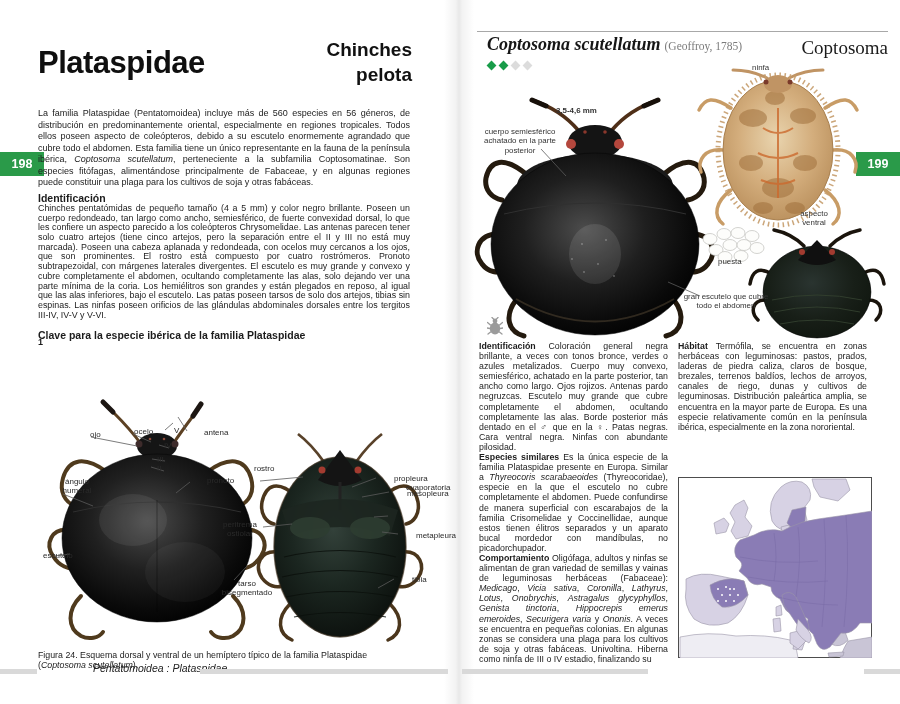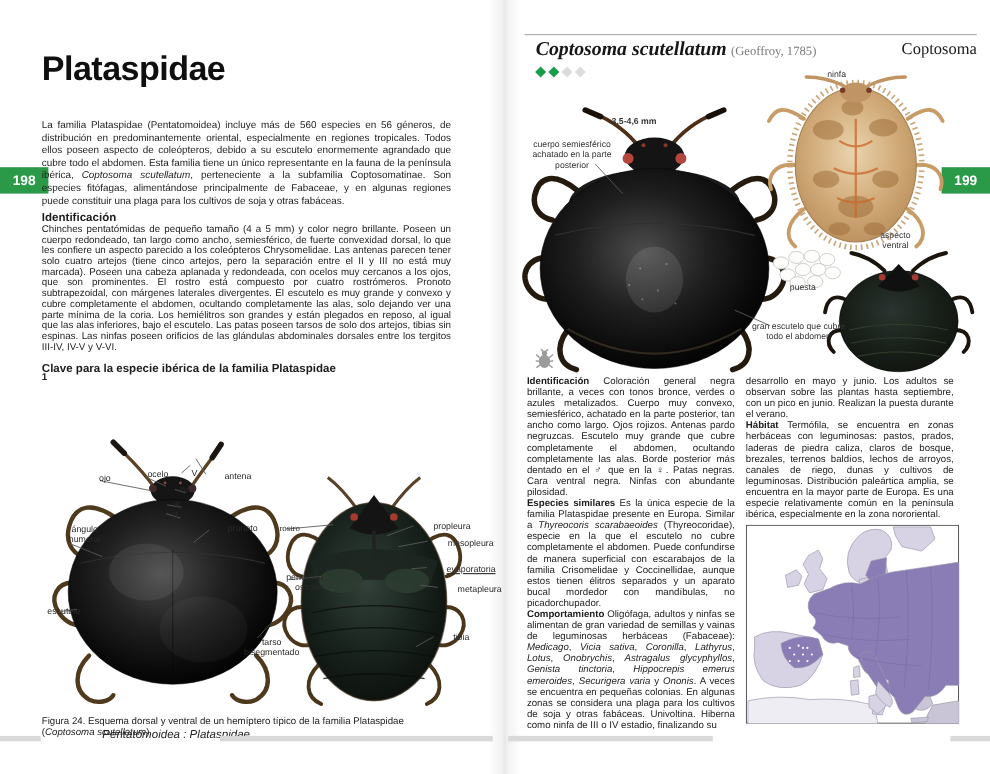--- a/index.html
+++ b/index.html
@@ -29,21 +29,21 @@
   .dotfill{flex:1;border-bottom:1.5px dotted #555;margin:0 4px 3px 0;}
   .lp-key-name{font-size:9px;font-weight:bold;font-style:italic;white-space:nowrap;}
   .fl{position:absolute;font-size:8px;line-height:1.15;color:#2a2a2a;margin-left:16px;}
   .caption{left:38px;top:641px;width:378px;font-size:8.8px;color:#222;}
   .frule{height:5px;background:#d9d9d9;}
   .footer-text{font-size:10.5px;font-style:italic;color:#222;}
   
   .rp-rule{left:477px;top:31px;width:411px;height:1px;background:#a8a8a8;}
   .rp-species{left:487px;top:34px;font-family:"Liberation Serif", serif;font-size:18px;font-weight:bold;font-style:italic;color:#161616;}
   .rp-auth{font-family:"Liberation Serif", serif;font-size:11.5px;font-weight:normal;font-style:normal;color:#7a7a7a;margin-left:4px;text-align:center;}
-  .rp-genus{left:700px;top:37px;width:188px;text-align:right;font-family:"Liberation Serif", serif;font-size:15px;color:#1a1a1a;}
+  .rp-genus{left:700px;top:37px;width:188px;text-align:right;font-family:"Liberation Serif", serif;font-size:19px;color:#1a1a1a;}
   .rp-diamonds{left:488px;top:62px;display:flex;}
   .diamond{width:7px;height:7px;transform:rotate(45deg);display:inline-block;margin-right:5px;}
   .diamond.filled{background:#189c49;}
   .diamond.empty{background:#dcdcdc;}
   .rl{position:absolute;font-size:7.9px;line-height:1.2;color:#333;}
   .rp-col{font-size:8.8px;}
   .rp-para{margin:0;font-size:8.8px;line-height:10.1px;text-align:justify;}
   .run-b{font-weight:bold;}
   .run-i{font-style:italic;}
   svg{display:block;}
@@ -51,20 +51,21 @@
 </style>
 </head>
 <body>
 
 <div id="spread">
   <div class="abs gutter"></div>
 
   <section class="page">
     <div class="abs badge badge-l">198</div>
     <h1 class="abs lp-title">Plataspidae</h1>
+    <div class="abs lp-common">Chinches pelota</div>
 
     <p class="abs lp-intro just"><span>La familia Plataspidae (Pentatomoidea) incluye más de 560 especies en 56 géneros, de distribución en predominantemente oriental, especialmente en regiones tropicales. Todos ellos poseen aspecto de coleópteros, debido a su escutelo enormemente agrandado que cubre todo el abdomen. Esta familia tiene un único representante en la fauna de la península ibérica, </span><span class="run-i">Coptosoma scutellatum</span><span>, perteneciente a la subfamilia Coptosomatinae. Son especies fitófagas, alimentándose principalmente de Fabaceae, y en algunas regiones puede constituir una plaga para los cultivos de soja y otras fabáceas.</span></p>
 
     <h2 class="abs lp-h" style="top:183px;">Identificación</h2>
     <p class="abs lp-ident-b just">Chinches pentatómidas de pequeño tamaño (4 a 5 mm) y color negro brillante. Poseen un cuerpo redondeado, tan largo como ancho, semiesférico, de fuerte convexidad dorsal, lo que les confiere un aspecto parecido a los coleópteros Chrysomelidae. Las antenas parecen tener solo cuatro artejos (tiene cinco artejos, pero la separación entre el II y III no está muy marcada). Poseen una cabeza aplanada y redondeada, con ocelos muy cercanos a los ojos, que son prominentes. El rostro está compuesto por cuatro rostrómeros. Pronoto subtrapezoidal, con márgenes laterales divergentes. El escutelo es muy grande y convexo y cubre completamente el abdomen, ocultando completamente las alas, solo dejando ver una parte mínima de la coria. Los hemiélitros son grandes y están plegados en reposo, al igual que las alas inferiores, bajo el escutelo. Las patas poseen tarsos de solo dos artejos, tibias sin espinas. Las ninfas poseen orificios de las glándulas abdominales dorsales entre los tergitos III-IV, IV-V y V-VI.</p>
 
     <h2 class="abs lp-h" style="top:320px;">Clave para la especie ibérica de la familia Plataspidae</h2>
     <div class="abs lp-key">
       <div class="lp-key-num">1</div>
     </div>
@@ -165,26 +166,26 @@
     <div class="fl" style="left:118px;top:427px;">ocelo</div>
     <div class="fl" style="left:158px;top:426px;">V</div>
     <div class="fl" style="left:188px;top:428px;">antena</div>
     <div class="fl" style="left:148px;top:441px;">IV</div>
     <div class="fl" style="left:141px;top:455px;">III</div>
     <div class="fl" style="left:141px;top:464px;">II</div>
     <div class="fl" style="left:36px;top:477px;width:50px;text-align:center;">ángulo humeral</div>
     <div class="fl" style="left:191px;top:476px;">pronoto</div>
     <div class="fl" style="left:27px;top:551px;">escutelo</div>
     <div class="fl" style="left:201px;top:579px;width:60px;text-align:center;">tarso bisegmentado</div>
-    <div class="fl" style="left:238px;top:476px;font-family:Liberation Serif, serif;">rostro</div>
+    <div class="fl" style="left:238px;top:464px;">rostro</div>
     <div class="fl" style="left:378px;top:474px;">propleura</div>
     <div class="fl" style="left:391px;top:489px;">mesopleura</div>
-    <div class="fl" style="left:390px;top:513px;text-decoration:underline;">evaporatoria</div>
+    <div class="fl" style="left:390px;top:483px;">evaporatoria</div>
     <div class="fl" style="left:400px;top:531px;">metapleura</div>
-    <div class="fl" style="left:230px;top:520px;width:48px;text-align:right;">peritrema ostiolar</div>
+    <div class="fl" style="left:200px;top:520px;width:48px;text-align:center;">peritrema ostiolar</div>
     <div class="fl" style="left:396px;top:575px;">tibia</div>
 
     <p class="abs caption"><span>Figura 24. Esquema dorsal y ventral de un hemíptero típico de la familia Plataspidae (</span><span class="run-i">Coptosoma scutellatum</span><span>).</span></p>
 
     <div class="abs frule" style="left:0;top:669px;width:37px;"></div>
     <div class="abs footer-text" style="left:45px;top:662px;margin-left:48px;">Pentatomoidea : Plataspidae</div>
     <div class="abs frule" style="left:200px;top:669px;width:248px;"></div>
   </section>
 
   <section class="page">
@@ -355,21 +356,20 @@
       <circle cx="8" cy="4" r="2.4" fill="#9b9b9b"></circle>
       <ellipse cx="8" cy="11.5" rx="5.2" ry="6" fill="#9b9b9b"></ellipse>
     </svg>
 
     <div class="abs rp-col" style="left:479px;top:341px;width:189px;">
       <p class="rp-para"><span class="run-b">Identificación </span><span>Coloración general negra brillante, a veces con tonos bronce, verdes o azules metalizados. Cuerpo muy convexo, semiesférico, achatado en la parte posterior, tan ancho como largo. Ojos rojizos. Antenas pardo negruzcas. Escutelo muy grande que cubre completamente el abdomen, ocultando completamente las alas. Borde posterior más dentado en el ♂ que en la ♀. Patas negras. Cara ventral negra. Ninfas con abundante pilosidad.</span></p>
       <p class="rp-para"><span class="run-b">Especies similares </span><span>Es la única especie de la familia Plataspidae presente en Europa. Similar a </span><span class="run-i">Thyreocoris scarabaeoides</span><span> (Thyreocoridae), especie en la que el escutelo no cubre completamente el abdomen. Puede confundirse de manera superficial con escarabajos de la familia Crisomelidae y Coccinellidae, aunque estos tienen élitros separados y un aparato bucal mordedor con mandíbulas, no picadorchupador.</span></p>
       <p class="rp-para"><span class="run-b">Comportamiento </span><span>Oligófaga, adultos y ninfas se alimentan de gran variedad de semillas y vainas de leguminosas herbáceas (Fabaceae): </span><span class="run-i">Medicago</span><span>, </span><span class="run-i">Vicia sativa</span><span>, </span><span class="run-i">Coronilla</span><span>, </span><span class="run-i">Lathyrus</span><span>, </span><span class="run-i">Lotus</span><span>, </span><span class="run-i">Onobrychis</span><span>, </span><span class="run-i">Astragalus glycyphyllos</span><span>, </span><span class="run-i">Genista tinctoria</span><span>, </span><span class="run-i">Hippocrepis emerus emeroides</span><span>, </span><span class="run-i">Securigera varia</span><span> y </span><span class="run-i">Ononis</span><span>. A veces se encuentra en pequeñas colonias. En algunas zonas se considera una plaga para los cultivos de soja y otras fabáceas. Univoltina. Hiberna como ninfa de III o IV estadio, finalizando su</span></p>
     </div>
     <div class="abs rp-col" style="left:678px;top:341px;width:189px;">
-      <p class="rp-para"><span>desarrollo en mayo y junio. Los adultos se observan sobre las plantas hasta septiembre, con un pico en junio. Realizan la puesta durante el verano.</span></p>
       <p class="rp-para"><span class="run-b">Hábitat </span><span>Termófila, se encuentra en zonas herbáceas con leguminosas: pastos, prados, laderas de piedra caliza, claros de bosque, brezales, terrenos baldíos, lechos de arroyos, canales de riego, dunas y cultivos de leguminosas. Distribución paleártica amplia, se encuentra en la mayor parte de Europa. Es una especie relativamente común en la península ibérica, especialmente en la zona nororiental.</span></p>
     </div>
 
     <svg class="abs" style="left:678px;top:477px;" width="194" height="181" viewBox="0 0 194 181">
       <rect x="0.5" y="0.5" width="193" height="180" fill="#ffffff" stroke="#4d4d4d" stroke-width="1"></rect>
       <g stroke="#9a96a8" stroke-width="0.6">
         <path d="M8 102 Q22 94 42 99 L66 104 L70 118 Q64 138 50 146 Q30 152 16 142 Q5 128 8 112 Z" fill="#d7d2e4"></path>
         <path d="M36 46 L46 41 L51 47 L48 55 L38 57 Z" fill="#d7d2e4"></path>
         <path d="M57 28 L66 23 L70 31 L67 40 L74 49 L70 59 L58 62 L53 54 L57 45 L52 36 Z" fill="#d7d2e4"></path>
         <path d="M94 44 Q88 24 103 10 Q112 2 124 5 Q135 11 132 23 L126 31 L129 43 Q125 54 116 56 L104 53 Q97 50 94 44 Z" fill="#d7d2e4"></path>

